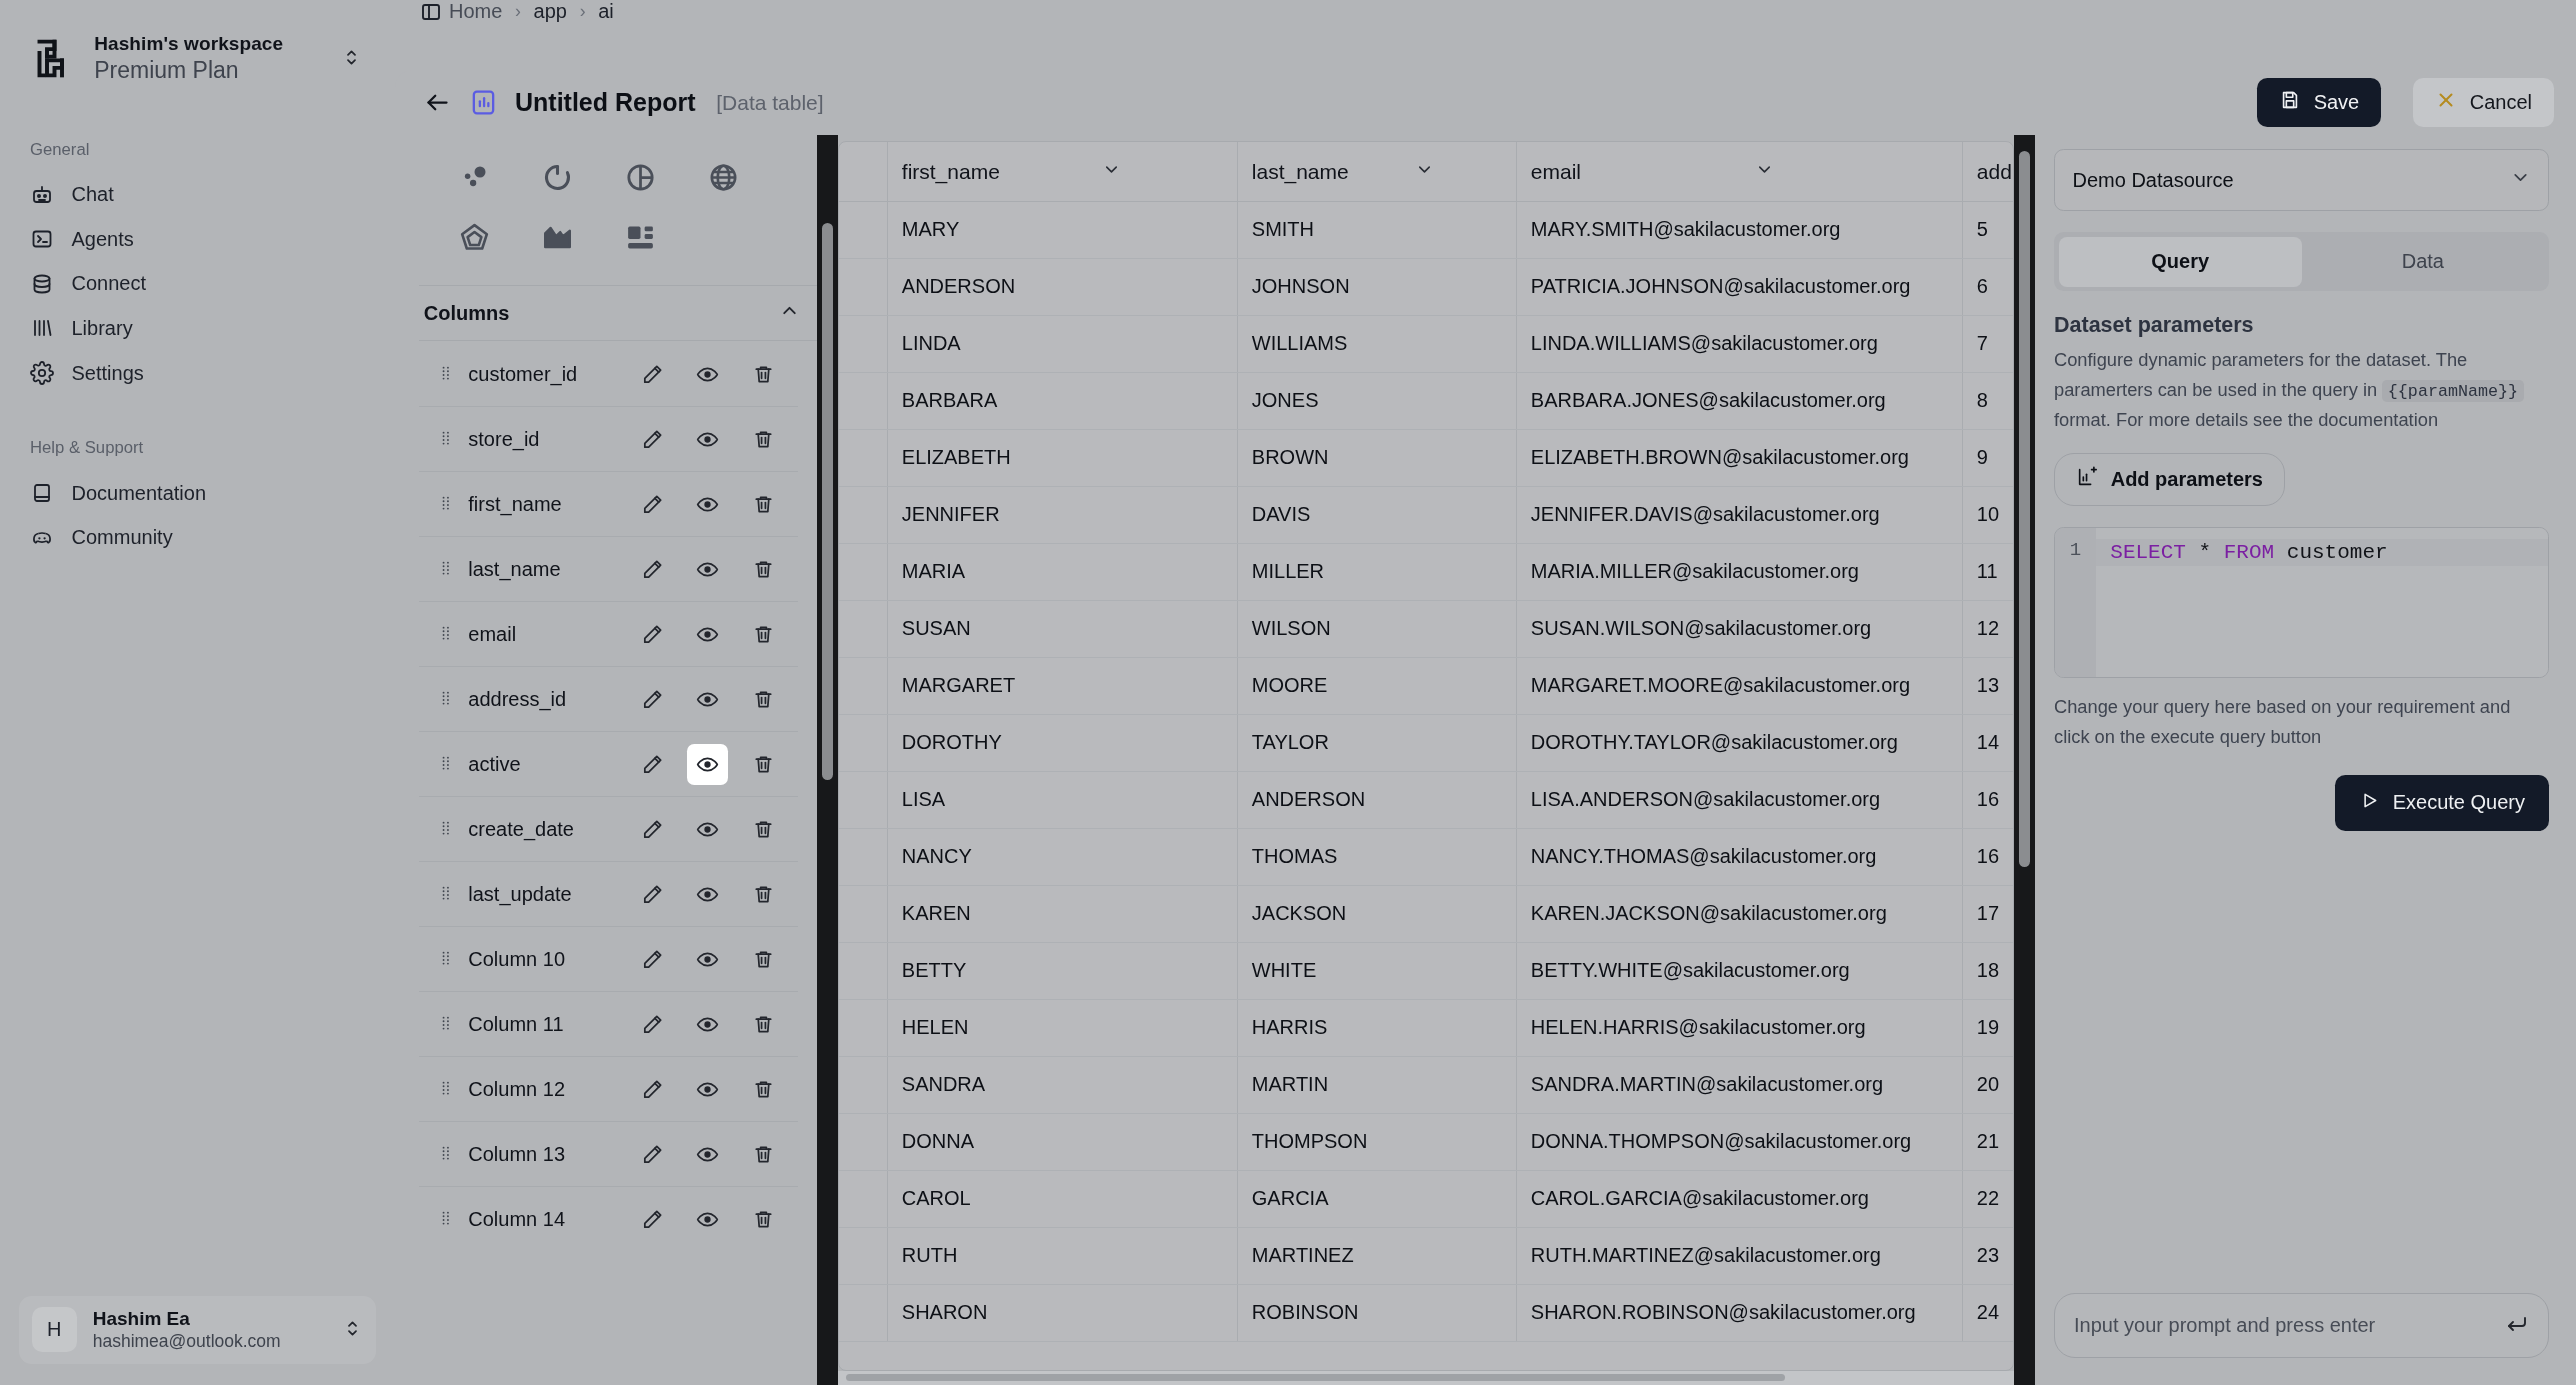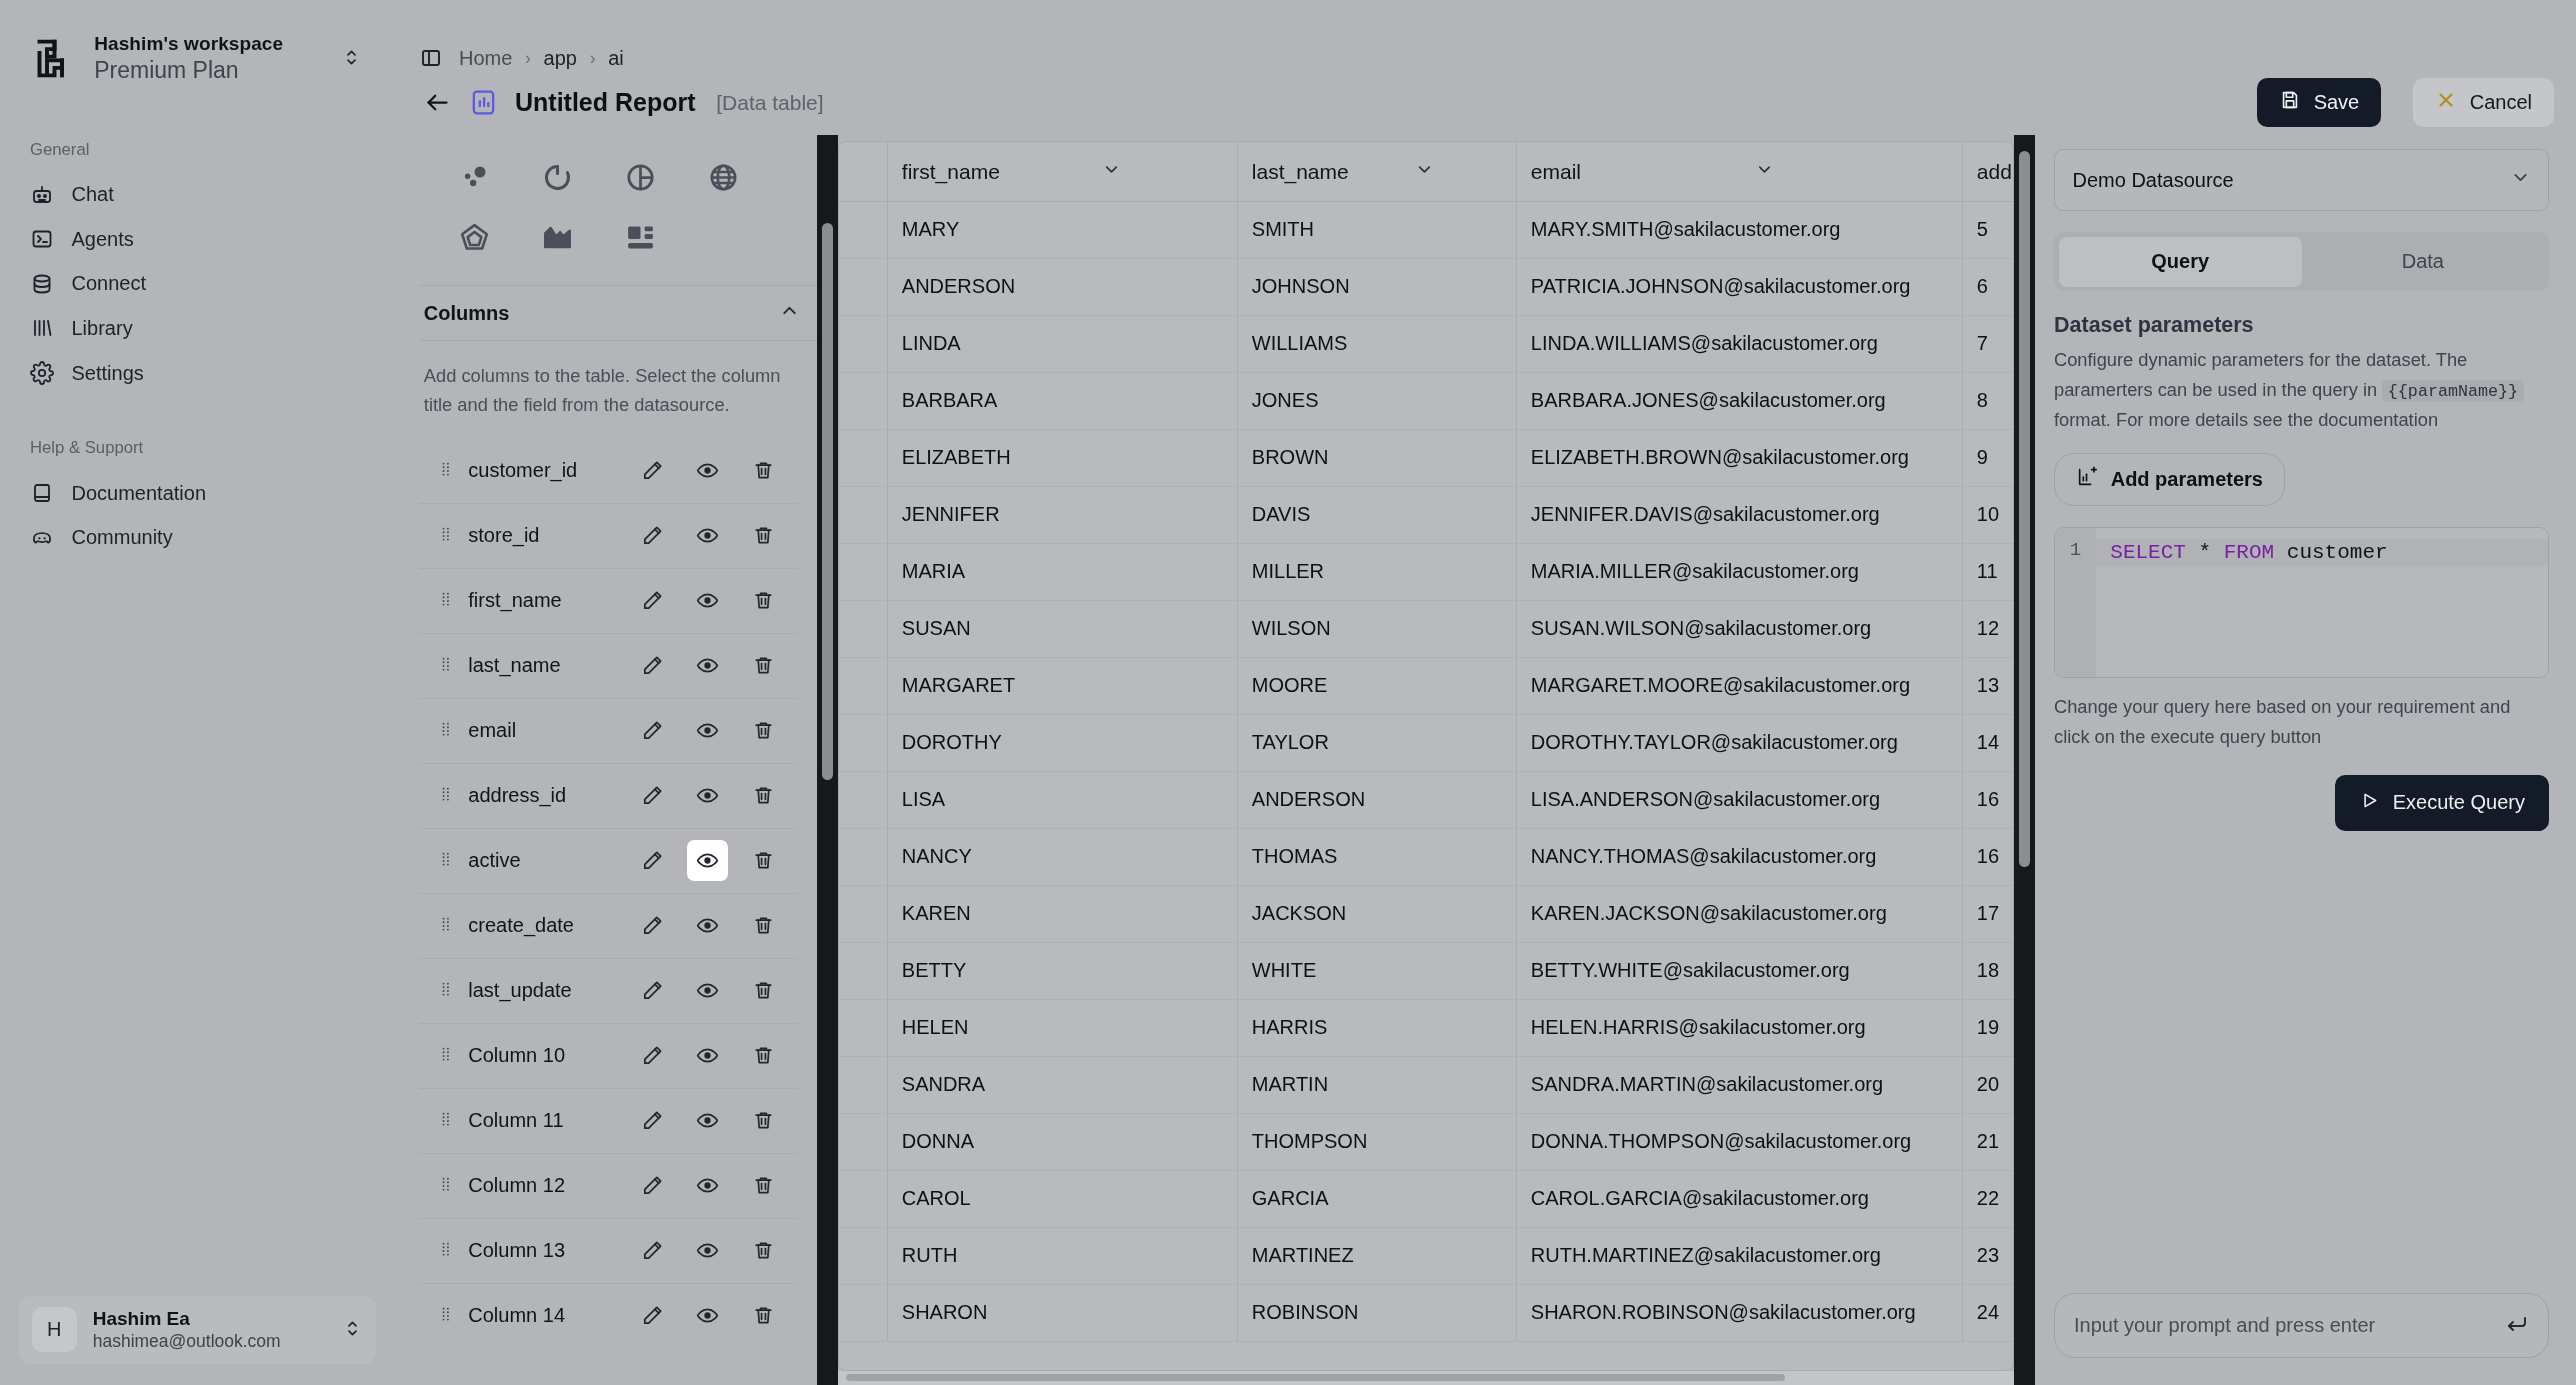--- a/index.html
+++ b/index.html
@@ -59,21 +59,21 @@
   }
   .user-name { font-size: 19px; font-weight: 700; color: #10131a; line-height: 1.25; }
   .user-mail { font-size: 17.5px; color: #3e434d; line-height: 1.3; }
   .user-text { flex: 1 1 auto; min-width: 0; }
 
   
   #main { flex: 1 1 auto; height: 1385px; display: flex; flex-direction: column; min-width: 0; }
 
   #topbar {
     height: 70px; flex: 0 0 70px;
-    display: flex; align-items: flex-end; gap: 16px;
+    display: flex; align-items: flex-start; gap: 6px;
     padding-left: 24px;
   }
   #topbar .panel-ico { width: 24px; height: 24px; color:#1d212a; }
   .crumbs { display: flex; align-items: center; gap: 12.7px; font-size: 20px; }
   .crumb { color: #474c56; }
   .crumb.active { color: #1d212a; }
   .crumb-sep { color: #6a6f78; font-size: 17.5px; }
 
   #workarea {
     flex: 1 1 auto; min-height: 0;
@@ -549,21 +549,20 @@
         <div class="sec-head">
           <span>Columns</span>
           <span class="sp"></span>
           <span>
             <svg viewBox="0 0 24 24" fill="none" stroke="currentColor" stroke-width="2.2" stroke-linecap="round" stroke-linejoin="round">
                 <path d="M6 15l6-6 6 6"></path>
               </svg>
           </span>
         </div>
 
-        <div class="cols-hint">Add columns to the table. Select the column title and the field from the datasource.</div>
 
         <div id="col-scroll">
             <div class="col-row">
               <span class="grip"><svg viewBox="0 0 24 24" fill="currentColor">
                   <circle cx="9" cy="5" r="1.3"></circle>
                   <circle cx="15" cy="5" r="1.3"></circle>
                   <circle cx="9" cy="10" r="1.3"></circle>
                   <circle cx="15" cy="10" r="1.3"></circle>
                   <circle cx="9" cy="15" r="1.3"></circle>
                   <circle cx="15" cy="15" r="1.3"></circle>

